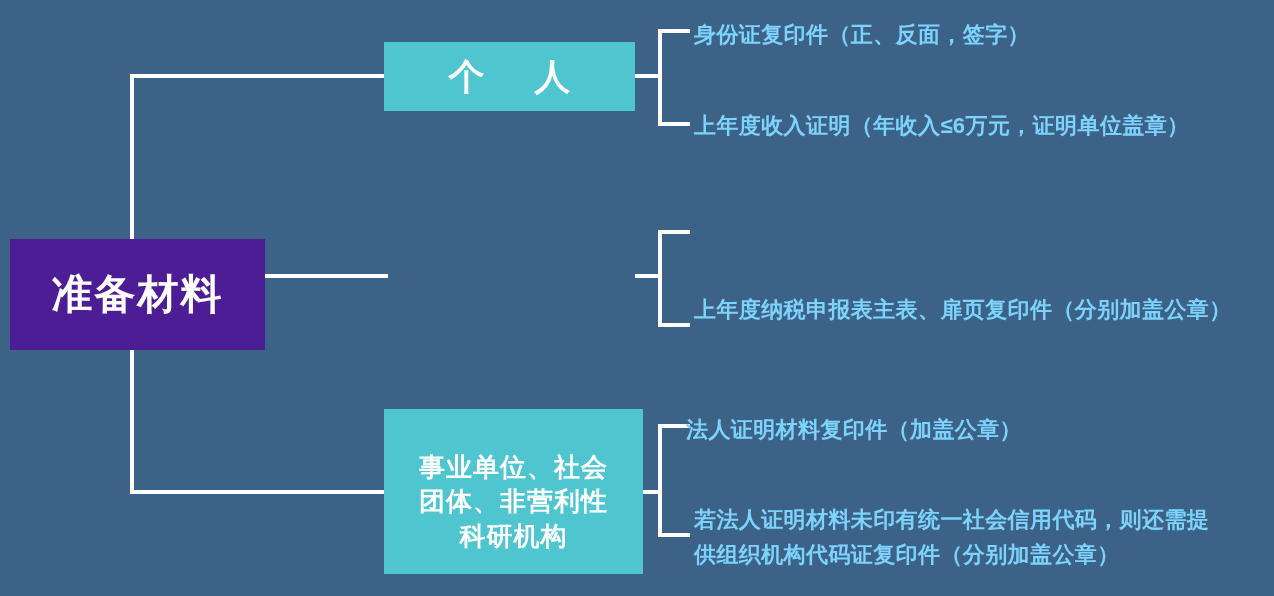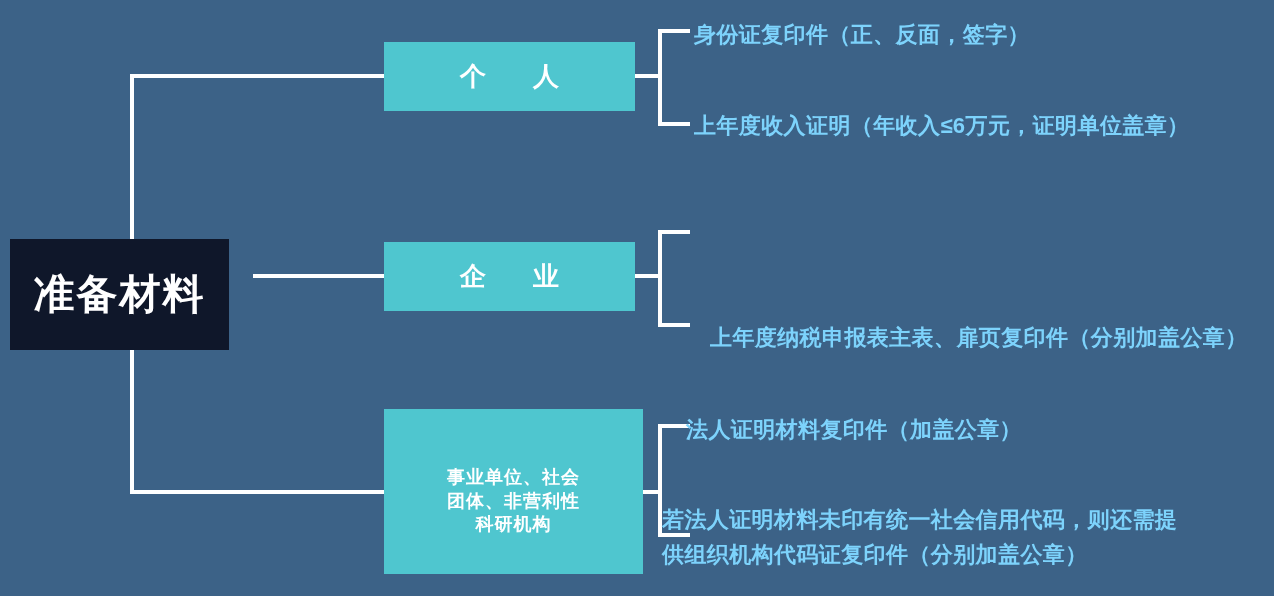--- a/index.html
+++ b/index.html
@@ -24,23 +24,23 @@
     background: #ffffff;
   }
   .line-h { height: 4px; }
   .line-v { width: 4px; }
 
   
   .root-node {
     position: absolute;
     left: 10px;
     top: 239px;
-    width: 219px;
+    width: 255px;
     height: 111px;
-    background: #0f172a;
+    background: #4c1d95;
     display: flex;
     align-items: center;
     justify-content: center;
   }
   .root-node .root-label {
     color: #ffffff;
     font-size: 41px;
     font-weight: bold;
     letter-spacing: 2px;
     line-height: 1.1;
@@ -56,26 +56,26 @@
     justify-content: center;
     box-sizing: border-box;
   }
   .branch-node .branch-label {
     color: #ffffff;
     font-weight: bold;
     text-align: center;
     line-height: 1.32;
   }
   .branch-node.wide-spaced .branch-label {
-    font-size: 26px;
+    font-size: 36px;
     letter-spacing: 20px;
     text-indent: 20px;
   }
   .branch-node.multiline .branch-label {
-    font-size: 18px;
+    font-size: 26px;
     letter-spacing: 1px;
     padding: 0 10px;
     margin-top: 20px;
   }
 
   #branch-node-0 { left: 384px; top: 42px;  width: 251px; height: 69px; }
   #branch-node-1 { left: 384px; top: 242px; width: 251px; height: 69px; }
   #branch-node-2 { left: 384px; top: 409px; width: 259px; height: 165px; }
 
   
@@ -85,23 +85,23 @@
     font-size: 22px;
     font-weight: bold;
     line-height: 1.6;
     letter-spacing: 0.4px;
     white-space: pre-line;
   }
 
   #leaf-0-0 { left: 694px; top: 17px;  }
   #leaf-0-1 { left: 694px; top: 108px; }
   #leaf-1-0 { left: 694px; top: 218px; }
-  #leaf-1-1 { left: 694px; top: 320px; margin-left: 16px; }
+  #leaf-1-1 { left: 694px; top: 292px; }
   #leaf-2-0 { left: 686px; top: 412px; }
-  #leaf-2-1 { left: 662px; top: 502px; }
+  #leaf-2-1 { left: 694px; top: 502px; }
 </style>
 </head>
 <body>
 
 <div id="canvas">
 
   <div class="line-v" style="left:130px; top:74px; height:420px;"></div>
 
   <div class="line-h" style="left:130px; top:74px; width:258px;"></div>
 
@@ -112,23 +112,20 @@
   <div class="line-v" style="left:130px; top:74px; height:168px;"></div>
 
   <div class="root-node">
     <span class="root-label">准备材料</span>
   </div>
 
   <div class="branch-node wide-spaced" id="branch-node-0">
     <span class="branch-label">个 人</span>
   </div>
 
-  <div class="branch-node wide-spaced" id="branch-node-1">
-    <span class="branch-label">企 业</span>
-  </div>
 
   <div class="branch-node multiline" id="branch-node-2">
     <span class="branch-label" style="white-space: pre-line;">事业单位、社会
 团体、非营利性
 科研机构</span>
   </div>
 
   <div class="line-h" style="left:635px; top:74px; width:27px;"></div>
   <div class="line-v" style="left:658px; top:29px; height:97px;"></div>
   <div class="line-h" style="left:658px; top:29px; width:32px;"></div>

